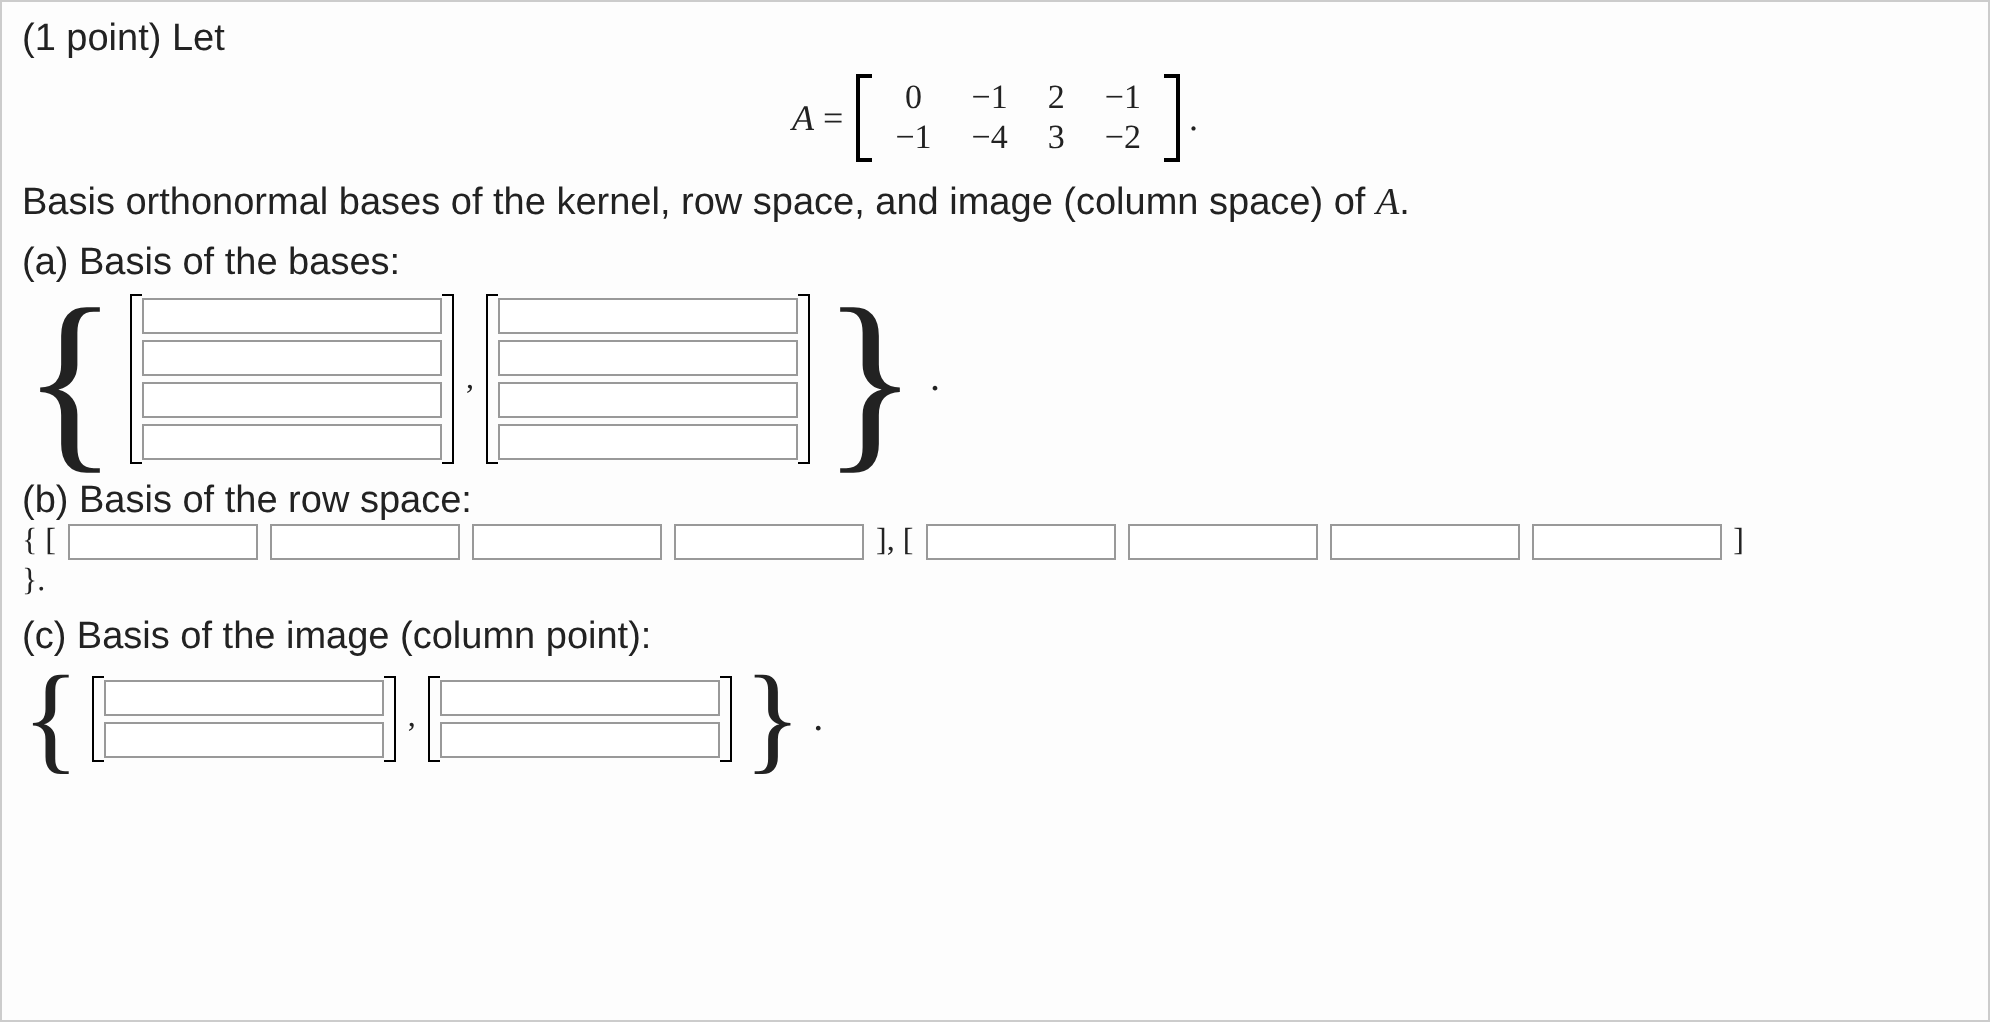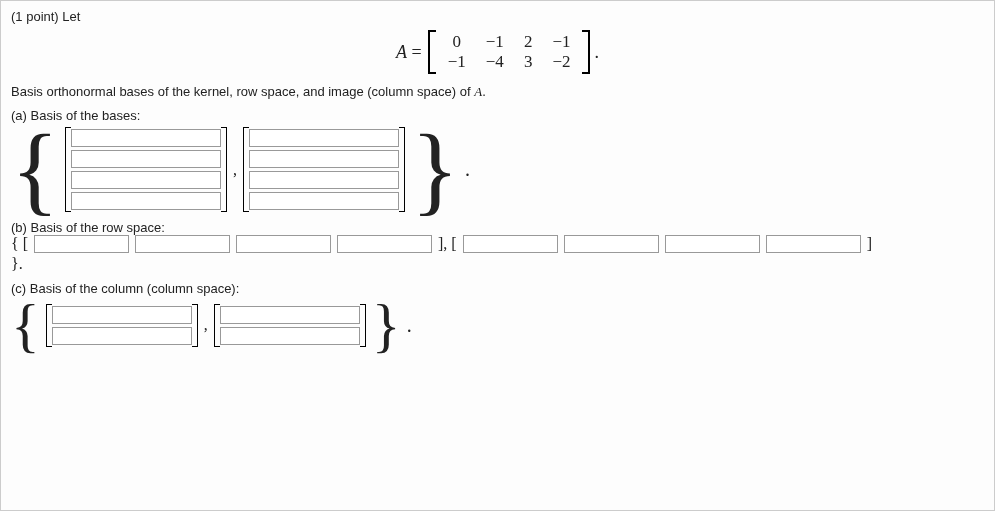--- a/index.html
+++ b/index.html
@@ -1,17 +1,17 @@
 <!DOCTYPE html>
 <html><head>
 <meta charset="utf-8">
 <style>
   html,body{margin:0;padding:0;font-family:Arial,Helvetica,sans-serif;color:#222;background:#fff}
   .page{width:995px;height:511px;border:1px solid #ccc;box-sizing:border-box;padding:8px 10px 10px 10px;position:relative;background:#fdfdfd}
-  .txt{font-size:13px}
+  .txt{font-size:19px}
   .math{font-family:"Times New Roman",Times,serif;font-style:italic}
   .eq{display:flex;align-items:center;justify-content:center;margin:6px 0 10px 0;font-family:"Times New Roman",Times,serif;font-size:18px}
   .eq .lbl{margin-right:6px}
   .eq .nonit{font-style:normal}
   .bmat{display:inline-block;position:relative;padding:2px 10px}
   .bmat::before,.bmat::after{content:"";position:absolute;top:0;bottom:0;width:6px;border-top:2px solid #000;border-bottom:2px solid #000}
   .bmat::before{left:0;border-left:2px solid #000}
   .bmat::after{right:0;border-right:2px solid #000}
   .bmat table{border-collapse:collapse}
   .bmat td{padding:0 10px;text-align:center;font-size:17px;font-family:"Times New Roman",Times,serif}
@@ -106,21 +106,21 @@
       <input class="fld w-sm" value="" style="">
       <input class="fld w-sm" value="" style="">
       <input class="fld w-sm" value="" style="">
       <input class="fld w-sm" value="" style="">
       <span class="sqb">]</span>
     </div>
     <div class="sqb" style="margin-top:2px">}.</div>
   </div>
 
   <div class="section">
-    <div class="txt">(c) Basis of the column (column space):</div>
+    <div class="txt">(c) Basis of the image (column point):</div>
     <div class="set">
       <span class="brace brace-med">{</span>
       <span class="vec">
         <span class="vec-inner">
           <input class="fld w-col" value="" style="">
           <input class="fld w-col" value="" style="">
         </span>
       </span>
       <span class="sep">,</span>
       <span class="vec">

